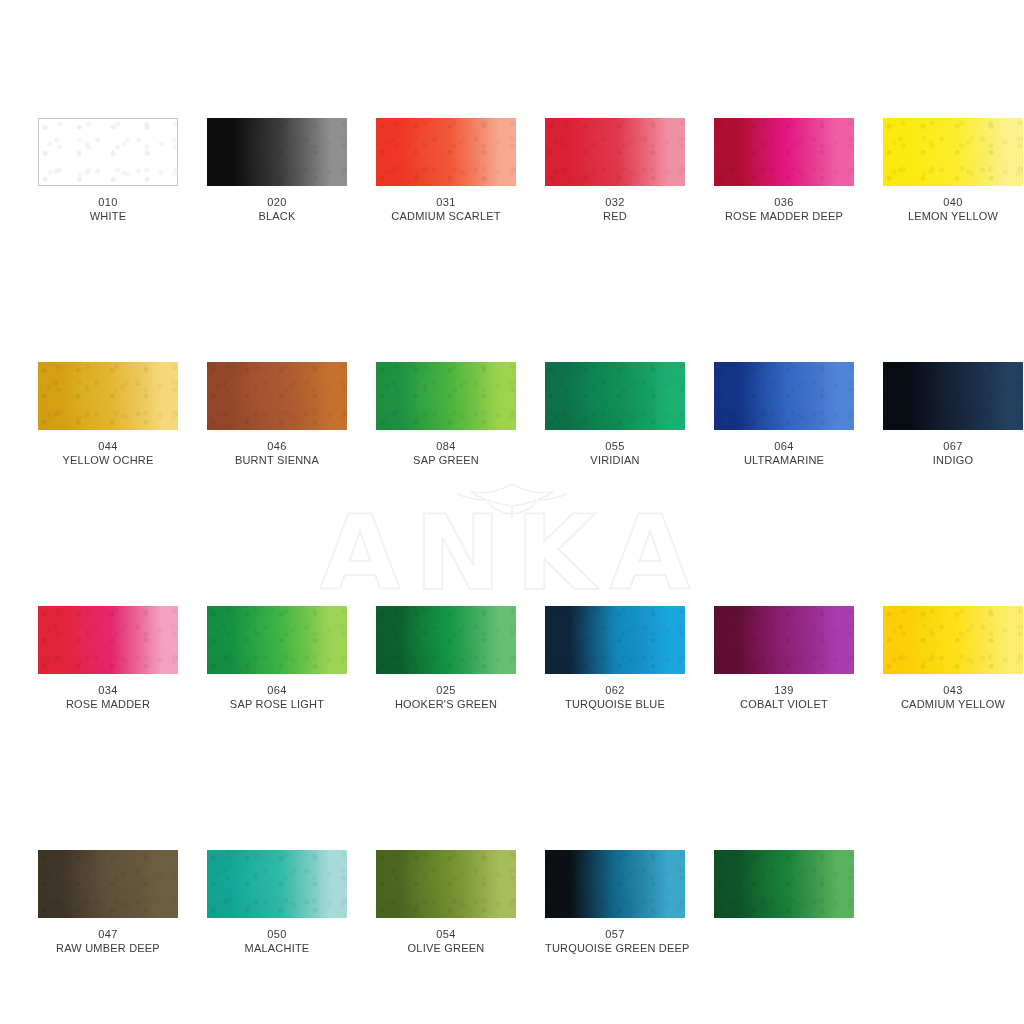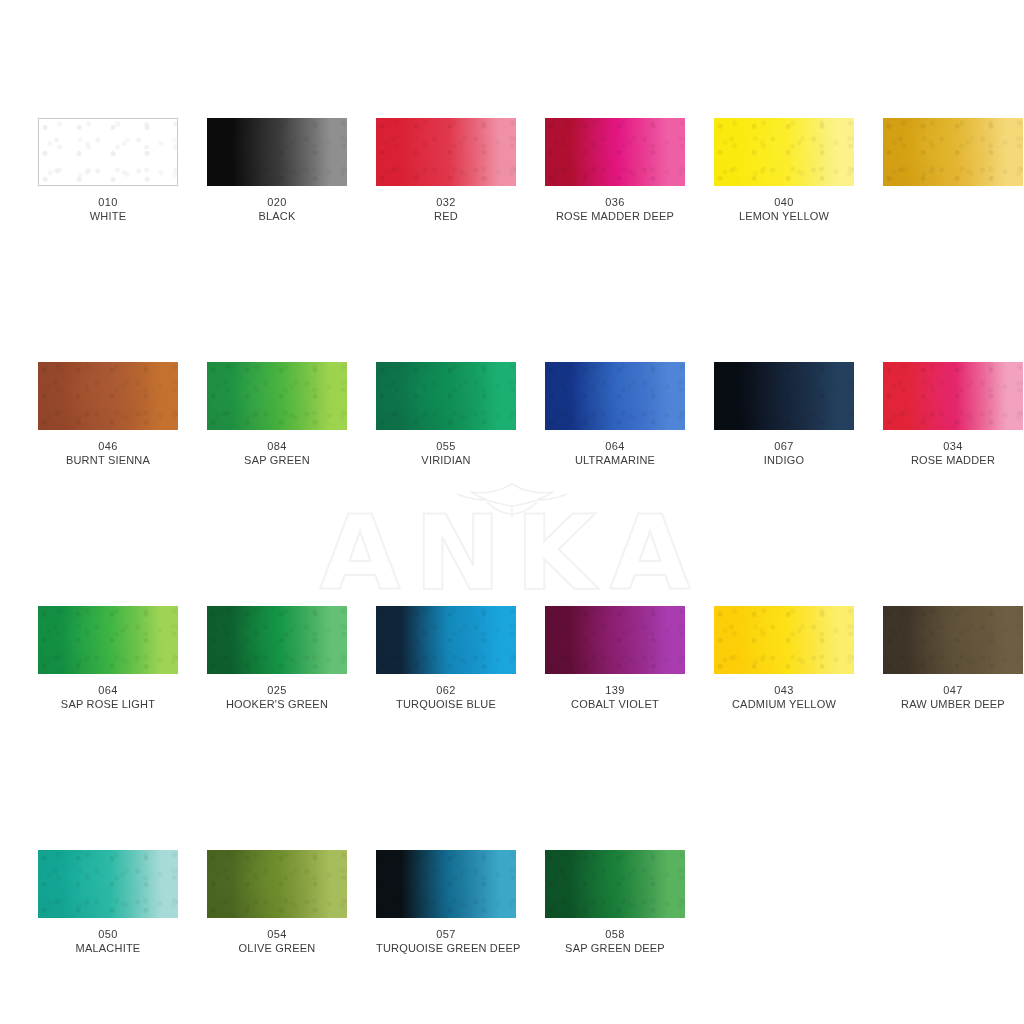--- a/index.html
+++ b/index.html
@@ -165,20 +165,30 @@
         <div class="swatch-chip" style="background: linear-gradient(to right, rgb(11, 11, 11) 0%, rgb(11, 11, 11) 18%, rgb(58, 58, 58) 52%, rgb(143, 143, 143) 88%, rgb(143, 143, 143) 100%);">
           <div class="swatch-wash"></div>
           <div class="swatch-grain"></div>
         </div>
         <div class="swatch-label">
           <div class="swatch-code">020</div>
           <div class="swatch-name">BLACK</div>
         </div>
       </div>
       <div class="swatch-cell">
+        <div class="swatch-chip" style="background: linear-gradient(to right, rgb(239, 51, 34) 0%, rgb(239, 51, 34) 18%, rgb(240, 84, 52) 52%, rgb(246, 169, 142) 88%, rgb(246, 169, 142) 100%);">
+          <div class="swatch-wash"></div>
+          <div class="swatch-grain"></div>
+        </div>
+        <div class="swatch-label">
+          <div class="swatch-code">031</div>
+          <div class="swatch-name">CADMIUM SCARLET</div>
+        </div>
+      </div>
+      <div class="swatch-cell">
         <div class="swatch-chip" style="background: linear-gradient(to right, rgb(216, 30, 50) 0%, rgb(216, 30, 50) 18%, rgb(224, 53, 74) 52%, rgb(240, 144, 164) 88%, rgb(240, 144, 164) 100%);">
           <div class="swatch-wash"></div>
           <div class="swatch-grain"></div>
         </div>
         <div class="swatch-label">
           <div class="swatch-code">032</div>
           <div class="swatch-name">RED</div>
         </div>
       </div>
       <div class="swatch-cell">
@@ -199,20 +209,24 @@
         <div class="swatch-label">
           <div class="swatch-code">040</div>
           <div class="swatch-name">LEMON YELLOW</div>
         </div>
       </div>
       <div class="swatch-cell">
         <div class="swatch-chip" style="background: linear-gradient(to right, rgb(210, 155, 18) 0%, rgb(210, 155, 18) 18%, rgb(227, 180, 47) 52%, rgb(245, 216, 120) 88%, rgb(245, 216, 120) 100%);">
           <div class="swatch-wash"></div>
           <div class="swatch-grain"></div>
         </div>
+        <div class="swatch-label">
+          <div class="swatch-code">044</div>
+          <div class="swatch-name">YELLOW OCHRE</div>
+        </div>
       </div>
       <div class="swatch-cell">
         <div class="swatch-chip" style="background: linear-gradient(to right, rgb(143, 67, 39) 0%, rgb(143, 67, 39) 18%, rgb(166, 85, 48) 52%, rgb(196, 113, 47) 88%, rgb(196, 113, 47) 100%);">
           <div class="swatch-wash"></div>
           <div class="swatch-grain"></div>
         </div>
         <div class="swatch-label">
           <div class="swatch-code">046</div>
           <div class="swatch-name">BURNT SIENNA</div>
         </div>
@@ -355,20 +369,16 @@
         <div class="swatch-label">
           <div class="swatch-code">057</div>
           <div class="swatch-name">TURQUOISE GREEN DEEP</div>
         </div>
       </div>
       <div class="swatch-cell">
         <div class="swatch-chip" style="background: linear-gradient(to right, rgb(13, 79, 37) 0%, rgb(13, 79, 37) 18%, rgb(25, 125, 56) 52%, rgb(88, 178, 94) 88%, rgb(88, 178, 94) 100%);">
           <div class="swatch-wash"></div>
           <div class="swatch-grain"></div>
         </div>
-        <div class="swatch-label">
-          <div class="swatch-code">058</div>
-          <div class="swatch-name">SAP GREEN DEEP</div>
-        </div>
       </div>
     </div>
 
 </div>
 
 </body></html>

